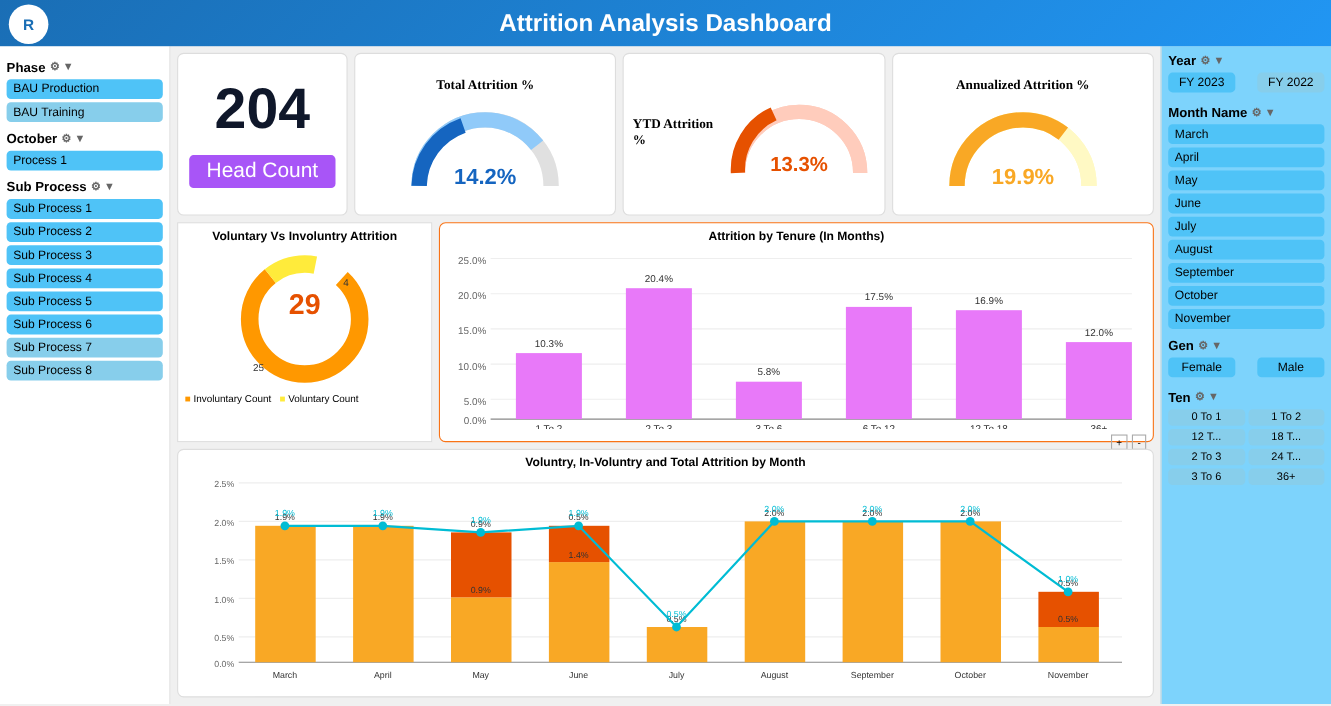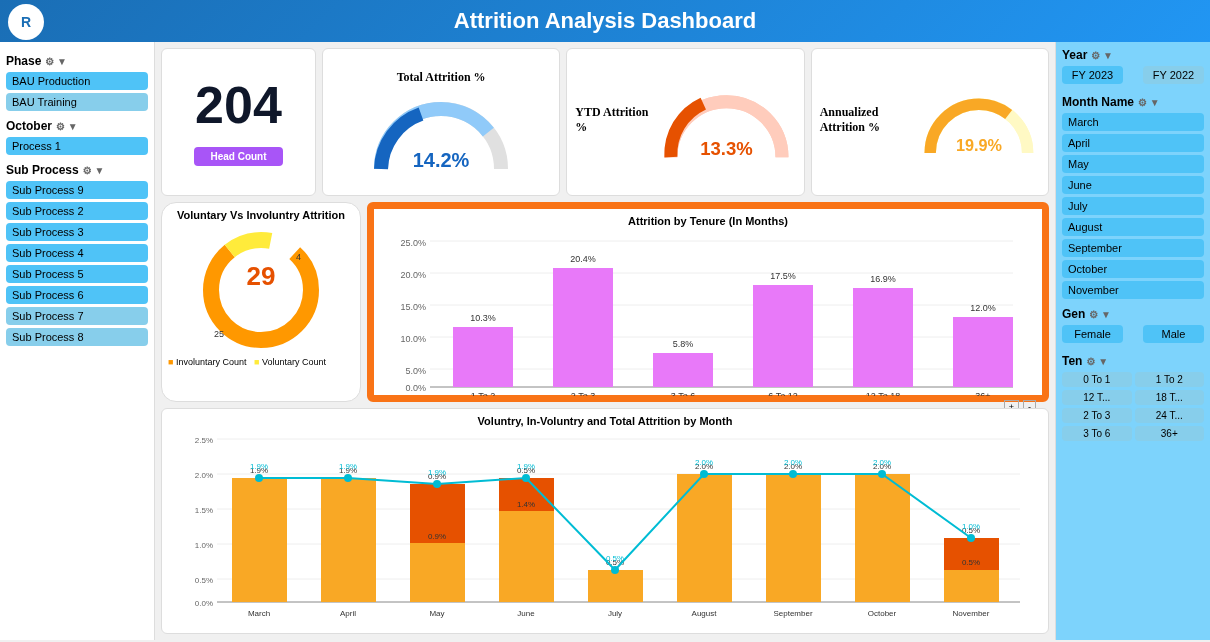--- a/index.html
+++ b/index.html
@@ -30,28 +30,28 @@
     .rs-grid { display: grid; grid-template-columns: 1fr 1fr; gap: 3px; }
 
     
     .content { flex: 1; padding: 6px; display: flex; flex-direction: column; gap: 6px; overflow: hidden; }
 
     
     .kpi-row { display: flex; gap: 6px; height: 148px; }
     .kpi-card { background: white; border-radius: 6px; border: 1px solid #ddd; display: flex; align-items: center; justify-content: center; }
     .kpi-headcount { width: 155px; flex-shrink: 0; flex-direction: column; }
     .kpi-number { font-size: 52px; font-weight: bold; color: #0f172a; line-height: 1; }
-    .kpi-label { background: #a855f7; color: white; padding: 4px 16px; border-radius: 4px; font-size: 10px; font-weight: bold; margin-top: 16px; }
+    .kpi-label { background: #a855f7; color: white; padding: 4px 16px; border-radius: 4px; font-size: 19px; font-weight: normal; margin-top: 16px; }
     .kpi-gauge { flex: 1; flex-direction: column; }
     .gauge-title { font-weight: bold; font-size: 12px; margin-bottom: 4px; font-family: Liberation Serif, serif; }
 
     
     .charts-row { display: flex; gap: 6px; height: 200px; }
-    .chart-donut { background: white; border-radius: 15px; border: 1px solid #ddd; width: 200px; flex-shrink: 0; padding: 6px; }
-    .chart-bar { background: white; border-radius: 6px; border: 7px solid #f97316; flex: 1; padding: 6px; }
+    .chart-donut { background: white; border-radius: 0; border: 1px solid #ddd; width: 232px; flex-shrink: 0; padding: 6px; }
+    .chart-bar { background: white; border-radius: 6px; border: 1px solid #f97316; flex: 1; padding: 6px; }
     .chart-title { font-size: 11px; font-weight: bold; text-align: center; margin-bottom: 4px; }
 
     
     .chart-bottom { background: white; border-radius: 6px; border: 1px solid #ddd; flex: 1; padding: 6px; overflow: hidden; }
 
     
     svg text { font-family: Arial, sans-serif; }
 
     
     ::-webkit-scrollbar { width: 4px; }
@@ -79,21 +79,21 @@
     <div class="sidebar-section-title" style="margin-top:8px">
       <span>October</span>
       <span class="filter-icon">⚙ ▼</span>
     </div>
     <button class="sidebar-btn active">Process 1</button>
 
     <div class="sidebar-section-title" style="margin-top:8px">
       <span>Sub Process</span>
       <span class="filter-icon">⚙ ▼</span>
     </div>
-    <button class="sidebar-btn active">Sub Process 9</button>
+    <button class="sidebar-btn active">Sub Process 1</button>
     <button class="sidebar-btn active">Sub Process 2</button>
     <button class="sidebar-btn active">Sub Process 3</button>
     <button class="sidebar-btn active">Sub Process 4</button>
     <button class="sidebar-btn active">Sub Process 5</button>
     <button class="sidebar-btn active">Sub Process 6</button>
     <button class="sidebar-btn">Sub Process 7</button>
     <button class="sidebar-btn">Sub Process 8</button>
   </div>
 
   <div class="content">
@@ -118,21 +118,21 @@
       <div class="kpi-card kpi-gauge" style="flex:1;padding:8px;flex-direction:row;">
         <div class="gauge-title">YTD Attrition %</div>
         <svg width="150" height="85" viewBox="0 0 150 85">
           <path d="M 15 80 A 60 60 0 0 1 135 80" fill="none" stroke="#ffccbc" stroke-width="14"></path>
           <path d="M 15 80 A 60 60 0 0 1 135 80" fill="none" stroke="#ffccbc" stroke-width="14"></path>
           <path d="M 15 80 A 60 60 0 0 1 50 22" fill="none" stroke="#e65100" stroke-width="14"></path>
           <text x="75" y="78" text-anchor="middle" font-size="20" font-weight="bold" fill="#e65100">13.3%</text>
         </svg>
       </div>
 
-      <div class="kpi-card kpi-gauge" style="flex:1;padding:8px;flex-direction:row;">
+      <div class="kpi-card kpi-gauge" style="flex:1;padding:8px;flex-direction:column;">
         <div class="gauge-title">Annualized Attrition %</div>
         <svg width="150" height="85" viewBox="0 0 150 85">
           <path d="M 15 80 A 60 60 0 0 1 135 80" fill="none" stroke="#fff9c4" stroke-width="14"></path>
           <path d="M 15 80 A 60 60 0 0 1 135 80" fill="none" stroke="#fff9c4" stroke-width="14"></path>
           <path d="M 15 80 A 60 60 0 0 1 135 80" fill="none" stroke="#f9a825" stroke-width="14" stroke-dasharray="188.5" stroke-dashoffset="55"></path>
           <text x="75" y="78" text-anchor="middle" font-size="20" font-weight="bold" fill="#f9a825">19.9%</text>
         </svg>
       </div>
     </div>
 

